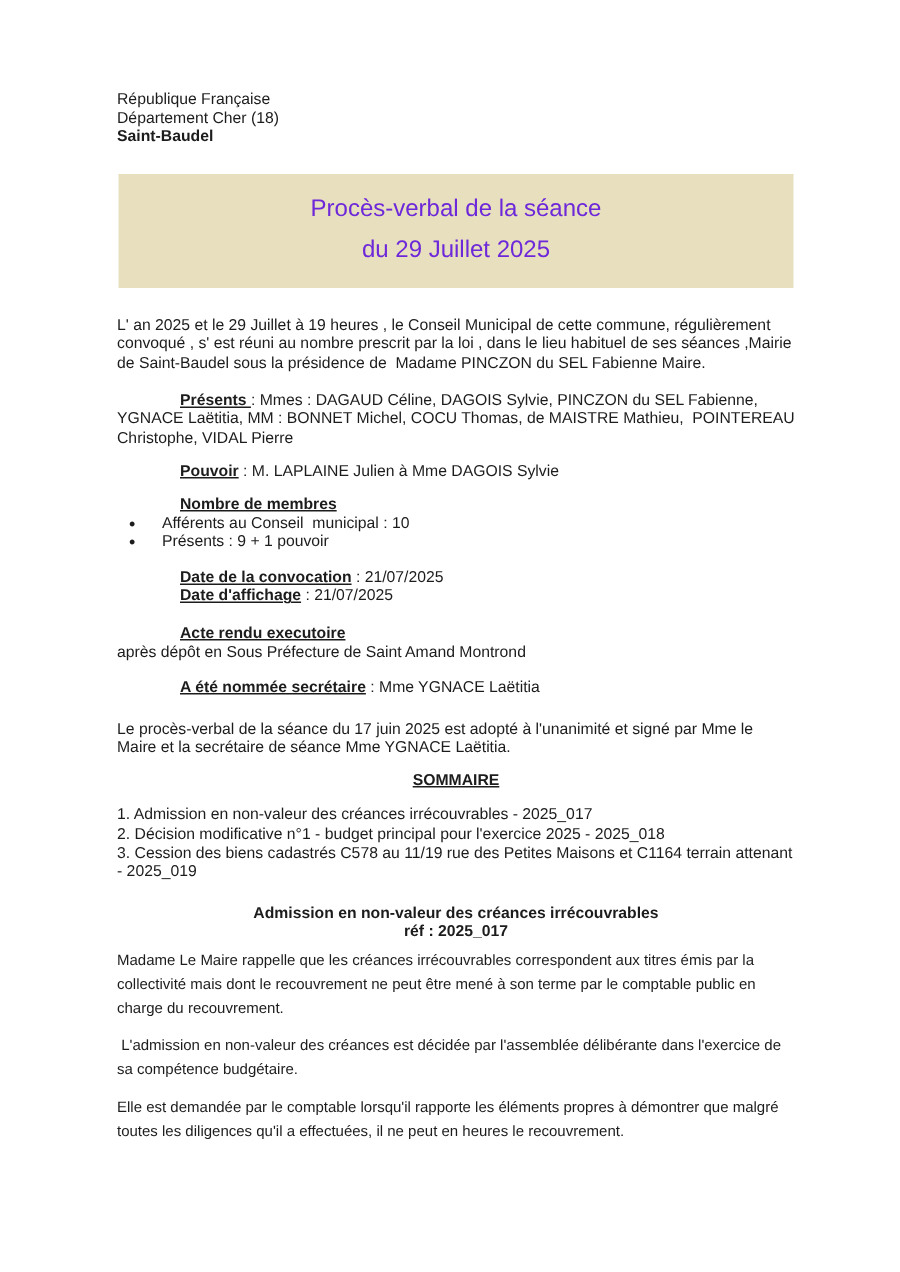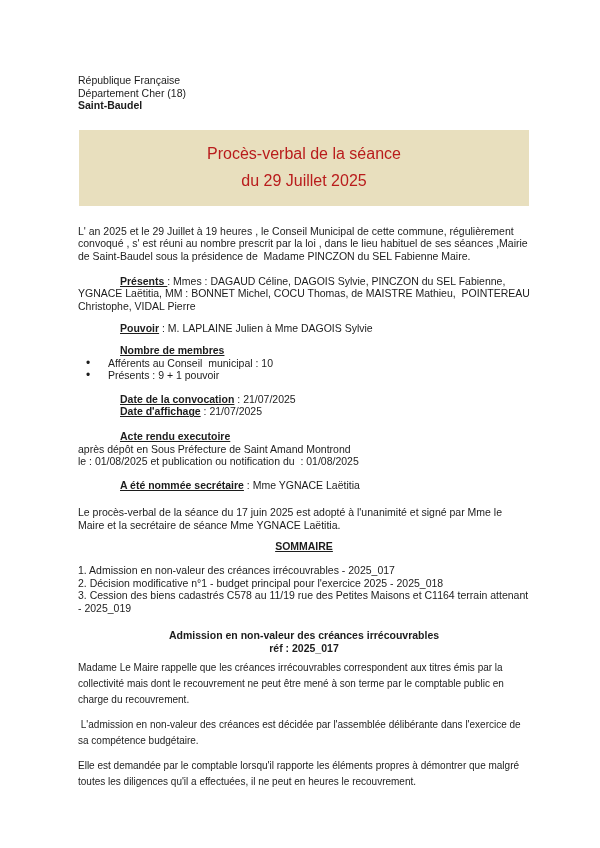--- a/index.html
+++ b/index.html
@@ -8,21 +8,21 @@
     width: 600px;
     height: 848px;
     background: #ffffff;
     font-family: "Liberation Sans", sans-serif;
     color: #1c1c1c;
     overflow: hidden;
   }
   .content {
     position: absolute;
     left: 78px;
-    top: 74px;
+    top: 60px;
     width: 452px;
     font-size: 10.5px;
     line-height: 12.6px;
   }
   .t { white-space: pre-wrap; }
   .letterhead div { white-space: pre-wrap; }
   .letterhead { margin-bottom: 18px; }
   .bold { font-weight: bold; }
   .lbl { font-weight: bold; text-decoration: underline; white-space: pre-wrap; margin-left: 42px; }
   .title-box {
@@ -30,21 +30,21 @@
     height: 76px;
     margin-left: 1px;
     margin-bottom: 19px;
     display: flex;
     flex-direction: column;
     justify-content: center;
     align-items: center;
     gap: 14px;
     text-align: center;
     font-size: 16px;
-    color: #b91c1c;
+    color: #6d28d9;
   }
   p { margin: 0 0 12px 0; }
   p.tight { margin-bottom: 0; }
   .intro { }
   .presents { margin-bottom: 10px; }
   .pouvoir { margin-bottom: 9px; }
   .block { margin-bottom: 11px; }
   ul.dotlist { list-style: none; margin: 0; padding: 0; }
   ul.dotlist li { padding-left: 30px; position: relative; white-space: pre-wrap; }
   ul.dotlist li::before {
@@ -102,21 +102,20 @@
         <li>Présents : 9 + 1 pouvoir</li>
       </ul>
     </div>
 
     <p class="tight"><span class="lbl">Date de la convocation</span><span class="t"> : 21/07/2025</span></p>
     <p><span class="lbl">Date d'affichage</span><span class="t"> : 21/07/2025</span></p>
 
     <div class="block">
       <div class="lbl">Acte rendu executoire</div>
       <div class="t">après dépôt en Sous Préfecture de Saint Amand Montrond</div>
-      <div class="t">le : 01/08/2025 et publication ou notification du  : 01/08/2025</div>
     </div>
 
     <p class="sec-gap"><span class="lbl">A été nommée secrétaire</span><span class="t"> : Mme YGNACE Laëtitia</span></p>
 
     <p class="adoption t">Le procès-verbal de la séance du 17 juin 2025 est adopté à l'unanimité et signé par Mme le Maire et la secrétaire de séance Mme YGNACE Laëtitia.</p>
 
 
     <div class="sommaire">
       <div class="sommaire-title">SOMMAIRE</div>
       <div class="sommaire-items">

